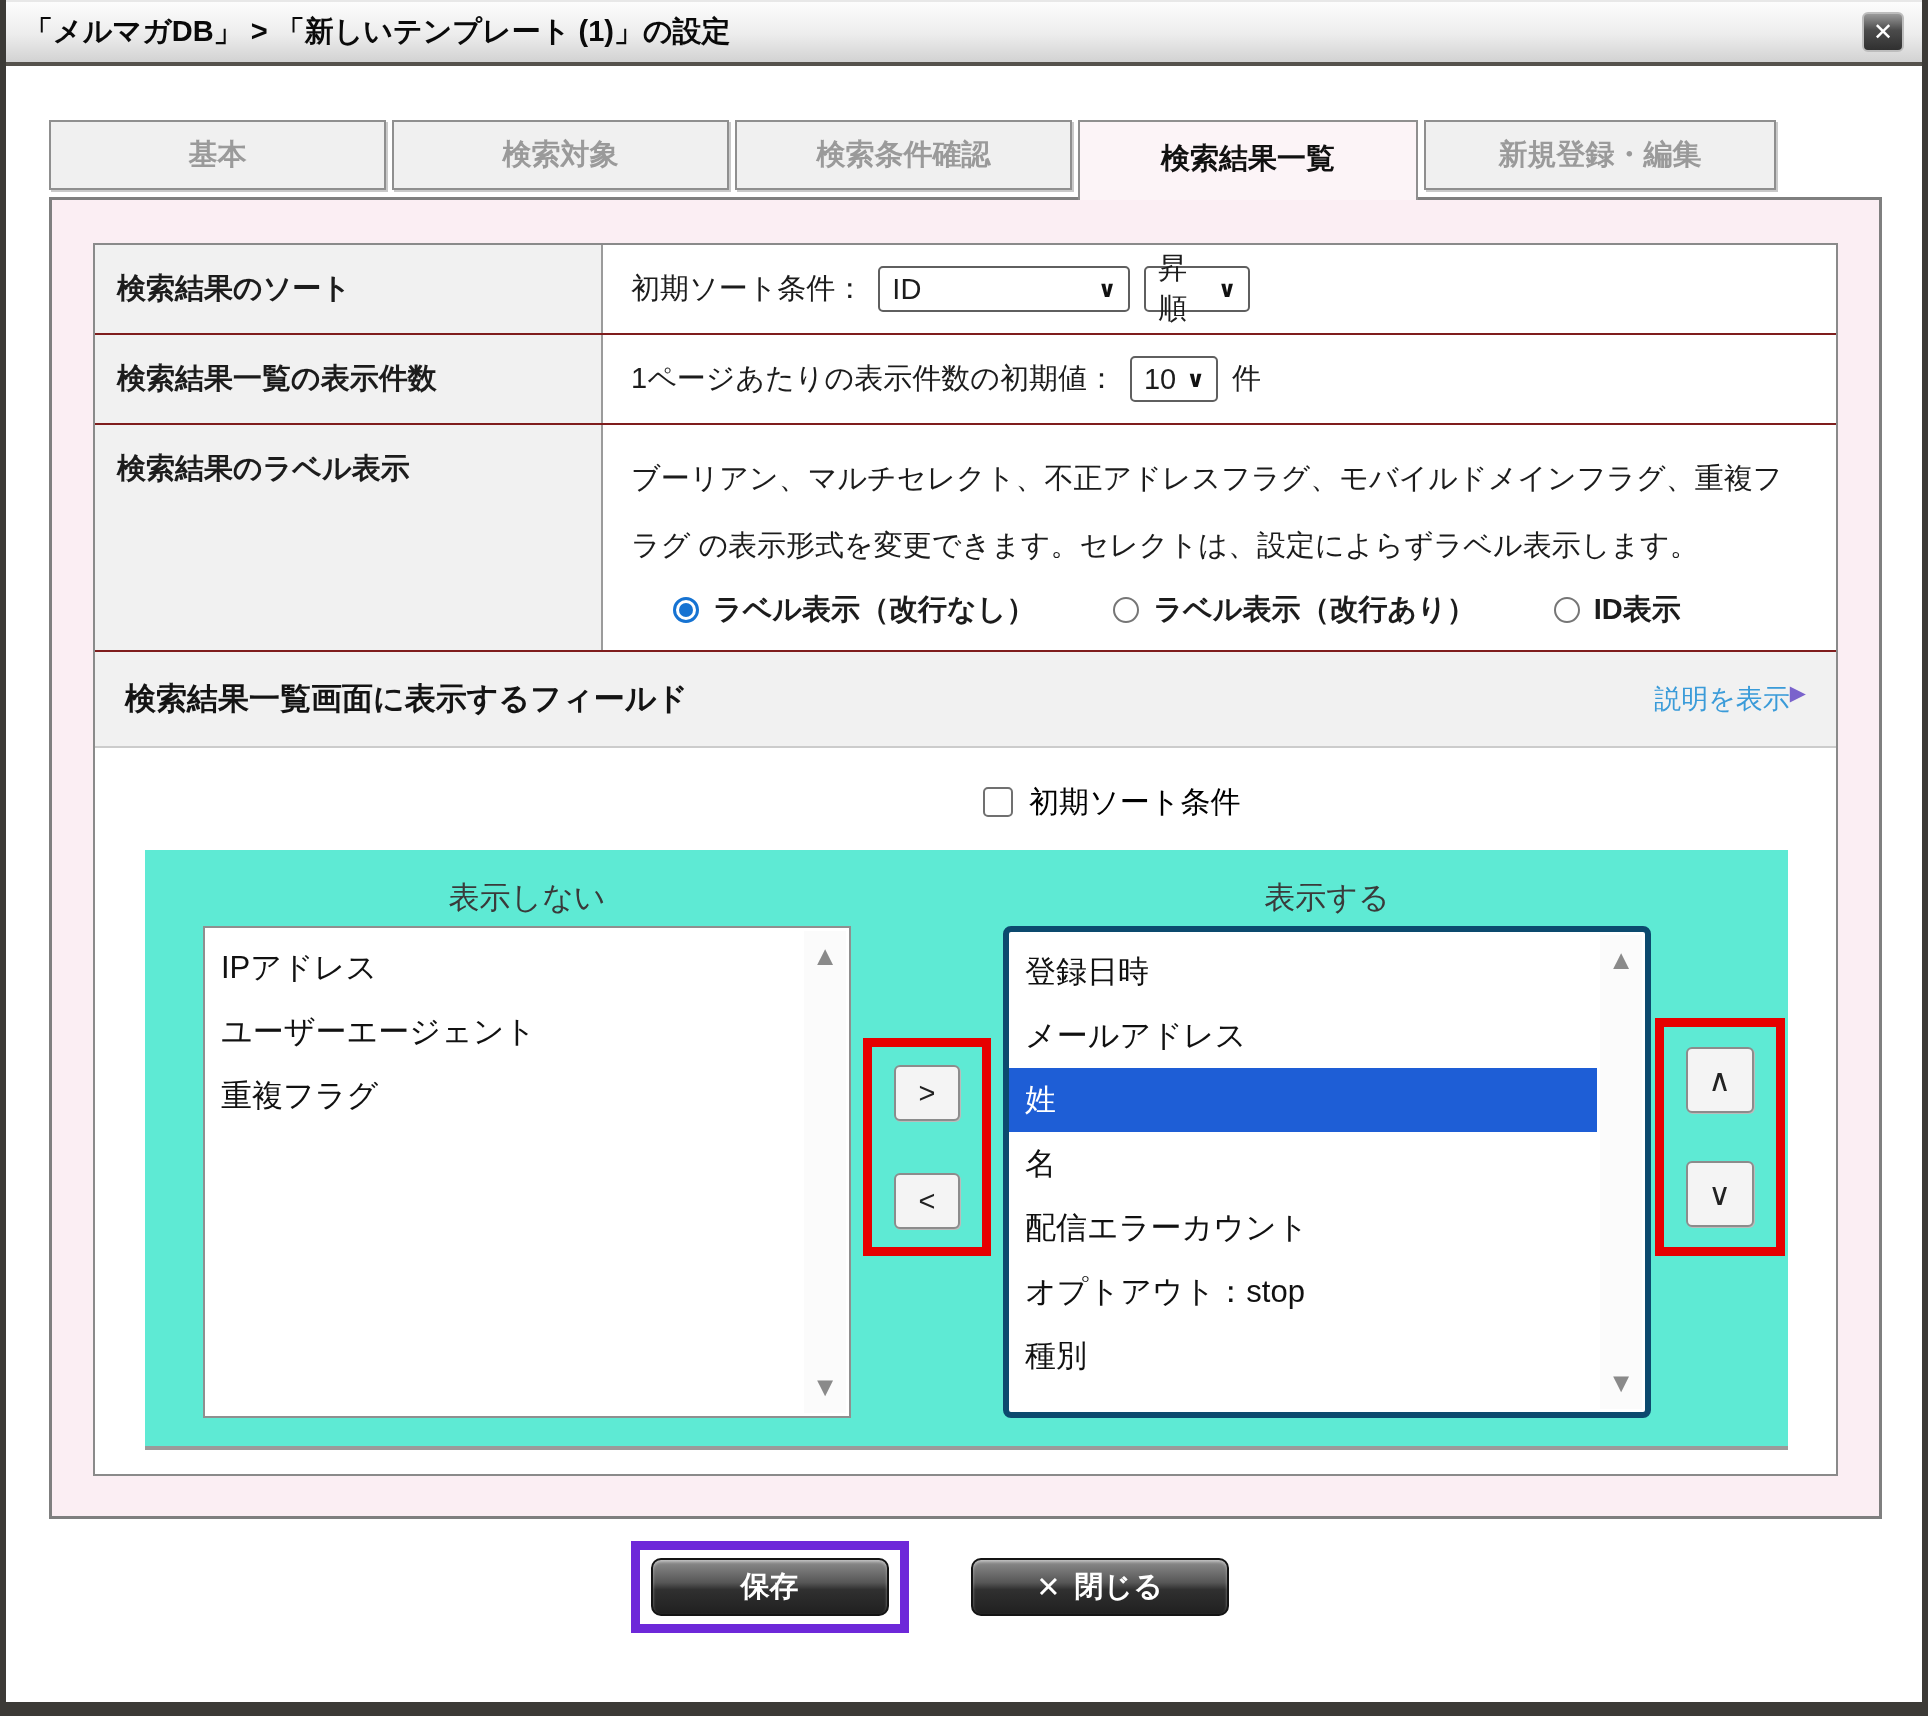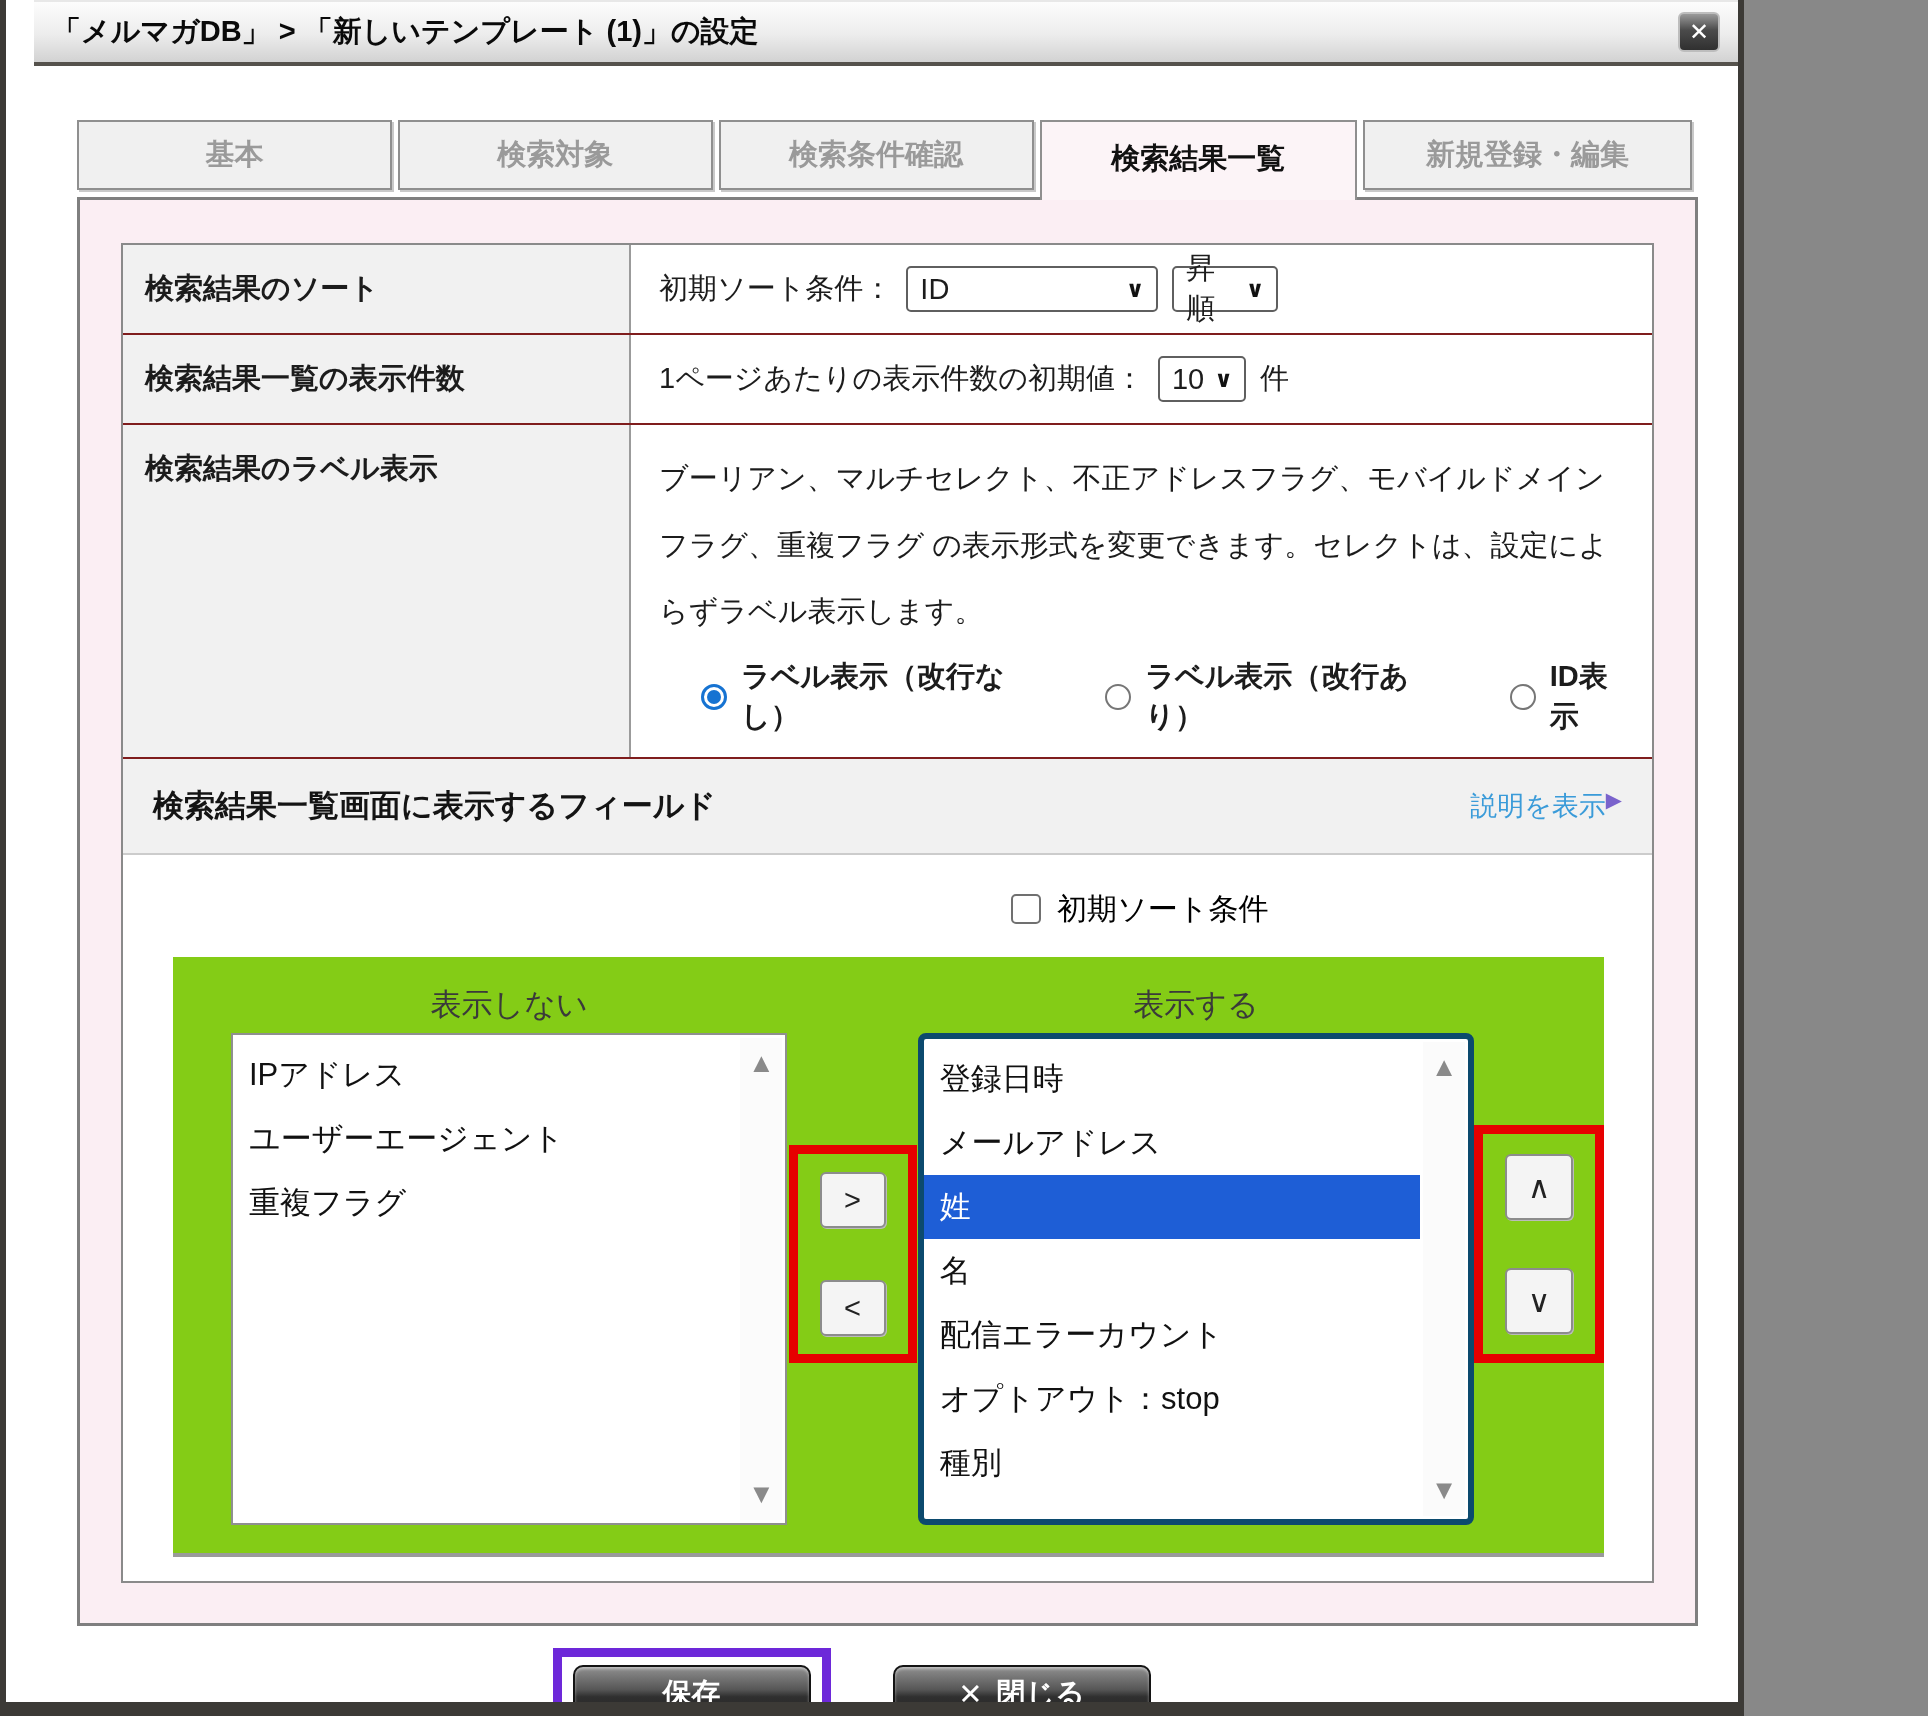--- a/index.html
+++ b/index.html
@@ -1,19 +1,19 @@
 <!DOCTYPE html>
 <html><head>
 <meta charset="utf-8">
 <style>
   * { box-sizing: border-box; margin: 0; padding: 0; }
   body { font-family: "Liberation Sans", "DejaVu Sans", sans-serif; background:#888; }
-  .screen { width:1744px; height:1716px; position:relative; background:#fff;
+  .screen { width:1928px; height:1716px; position:relative; background:#fff;
     border-left:6px solid #3c3a36; border-right:6px solid #3c3a36; border-bottom:14px solid #3c3a36;
-    overflow:hidden;padding-left:28px; }
+    overflow:hidden; }
 
   
   .titlebar { height:66px; background:linear-gradient(180deg,#fdfdfd 0%,#ececec 55%,#d2d2d2 100%);
     border-top:2px solid #e8e8e8; border-bottom:4px solid #55524c;
     display:flex; align-items:center; padding:0 18px; }
   .title { font-size:29px; font-weight:bold; color:#0a0a0a; }
   .win-close { margin-left:auto; width:42px; height:40px; border-radius:6px;
     background:linear-gradient(180deg,#9a9a9a,#4b4b4b 45%,#303030);
     border:2px solid #bdbdbd; color:#fff; font-size:24px; font-weight:bold;
     display:flex; align-items:center; justify-content:center; cursor:pointer; }
@@ -59,21 +59,21 @@
   .section-title { font-size:31px; font-weight:bold; color:#141414; }
   .help { font-size:27px; color:#3a9bd9; display:flex; align-items:flex-start; cursor:pointer; }
   .help .arrow { color:#7a63cc; font-size:21px; }
 
   
   .fields-body { background:#fff; padding:34px 0 24px; }
   .checkbox-row { display:flex; align-items:center; gap:16px; margin-left:888px;
     font-size:30px; height:40px; cursor:pointer; }
   .checkbox { width:30px; height:30px; border:2px solid #707070; border-radius:5px; background:#fff; flex:none; }
 
-  .dual { margin:28px 48px 0 50px; background:#84cc16; border-bottom:4px solid #9a9a9a;
+  .dual { margin:28px 48px 0 50px; background:#5eead4; border-bottom:4px solid #9a9a9a;
     padding:20px 0 28px; display:flex; }
   .col-list { width:648px; } .col-list.left { margin-left:58px; }
   .list-header { height:56px; display:flex; align-items:center; justify-content:center;
     font-size:31px; color:#3a3a3a; }
   .listbox { position:relative; height:492px; background:#fff; cursor:default; }
   .listbox.lb-left { border:2px solid #8f8f8f; }
   .listbox.lb-right { border:6px solid #0c4a6e; border-radius:8px; }
   .items { padding-top:8px; margin-right:48px; }
   .item { font-size:31px; padding:11px 16px; white-space:nowrap; color:#111; }
   .item.selected { background:#1e5ed6; color:#fff; }

